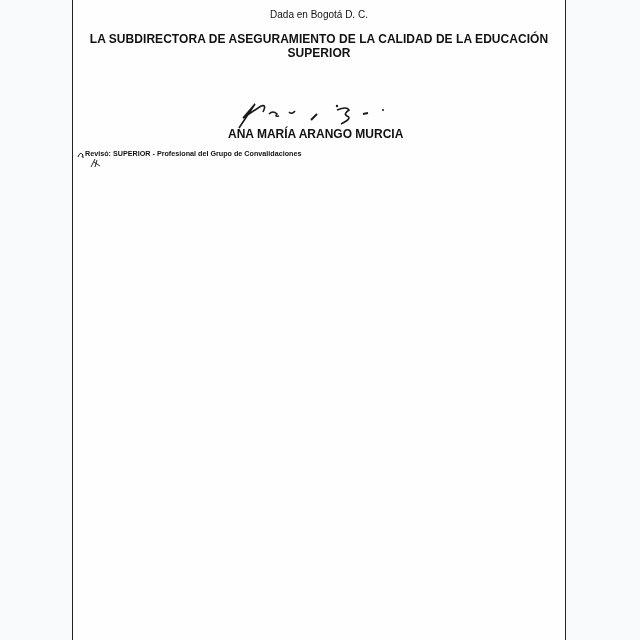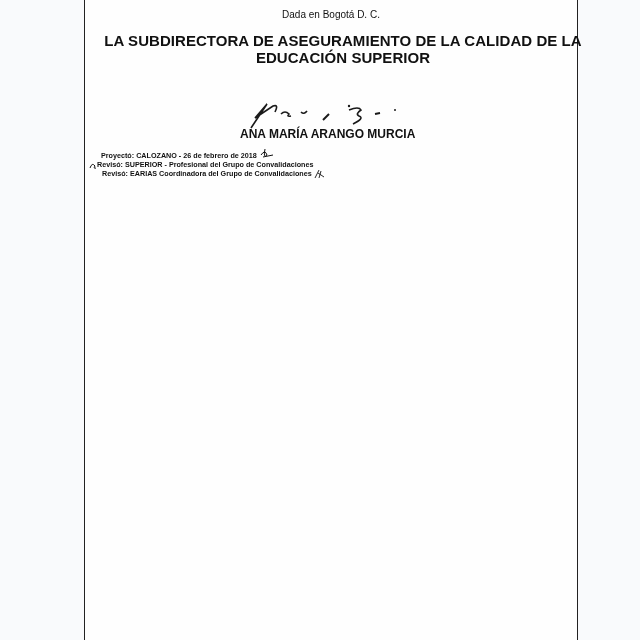--- a/index.html
+++ b/index.html
@@ -7,29 +7,28 @@
     width:640px; height:640px; position:relative; overflow:hidden;
     background:#f9fafc;
     font-family:"Liberation Sans", sans-serif;
     color:#111;
   }
   .page {
     position:absolute; left:72px; top:0; width:492px; height:640px;
     background:#fefefe;
     border-left:1.5px solid #222;
     border-right:1.5px solid #222;
-    margin-left:12px;
   }
   .given {
     position:absolute; top:9px; left:0; width:100%;
     text-align:center; font-size:10px;
   }
   .authority {
-    position:absolute; top:32px; left:12px; width:100%;
-    text-align:center; font-size:15px; font-weight:bold; letter-spacing:0.05px;
+    position:absolute; top:32px; left:0; width:100%;
+    text-align:center; font-size:12px; font-weight:bold; letter-spacing:0.05px;
   }
   .signature {
     position:absolute; left:160px; top:98px; width:160px; height:32px;
   }
   .signer {
     position:absolute; left:155px; top:127px;
     font-size:12px; font-weight:bold;
   }
   .credits {
     position:absolute; left:4px; top:149px; font-size:7.2px; font-weight:bold; line-height:9px;
@@ -53,32 +52,25 @@
     <path d="M78 22 l6 -6" stroke="#1a1a1a" stroke-width="2" fill="none"></path>
     <circle cx="104" cy="8" r="1.2" fill="#1a1a1a"></circle>
     <path d="M104 12 q10 -4 12 0 q-6 4 -2 6 q6 2 -6 8" stroke="#1a1a1a" stroke-width="1.6" fill="none"></path>
     <path d="M130 16 l5 -1" stroke="#1a1a1a" stroke-width="1.8" fill="none"></path>
     <circle cx="150" cy="12" r="1" fill="#1a1a1a"></circle>
   </svg>
 
   <div class="signer">ANA MARÍA ARANGO MURCIA</div>
 
   <div class="credits">
-    <div class="line l1">
-      <span>Proyectó: CALOZANO - 26 de febrero de 2018</span>
-      <svg width="16" height="10" style="vertical-align:-1px">
-          <path d="M2 6 q4 -6 6 0 q-4 4 -2 -6 M4 8 l10 -2" stroke="#111" stroke-width="1" fill="none"></path>
-        </svg>
-    </div>
     <div class="line l2">
       <svg width="8" height="9" style="position:absolute;left:-8px;top:0">
           <path d="M1 8 q2 -6 5 -2 q-2 3 1 2" stroke="#111" stroke-width="1" fill="none"></path>
         </svg>
       <span>Revisó: SUPERIOR - Profesional del Grupo de Convalidaciones</span>
     </div>
     <div class="line l3">
-      <span>Revisó: EARIAS Coordinadora del Grupo de Convalidaciones</span>
       <svg width="12" height="10" style="vertical-align:-3px">
           <path d="M1 9 l4 -8 M4 4 l6 4 M7 2 l-2 7" stroke="#111" stroke-width="0.9" fill="none"></path>
         </svg>
     </div>
   </div>
 </div>
 
 </body></html>

